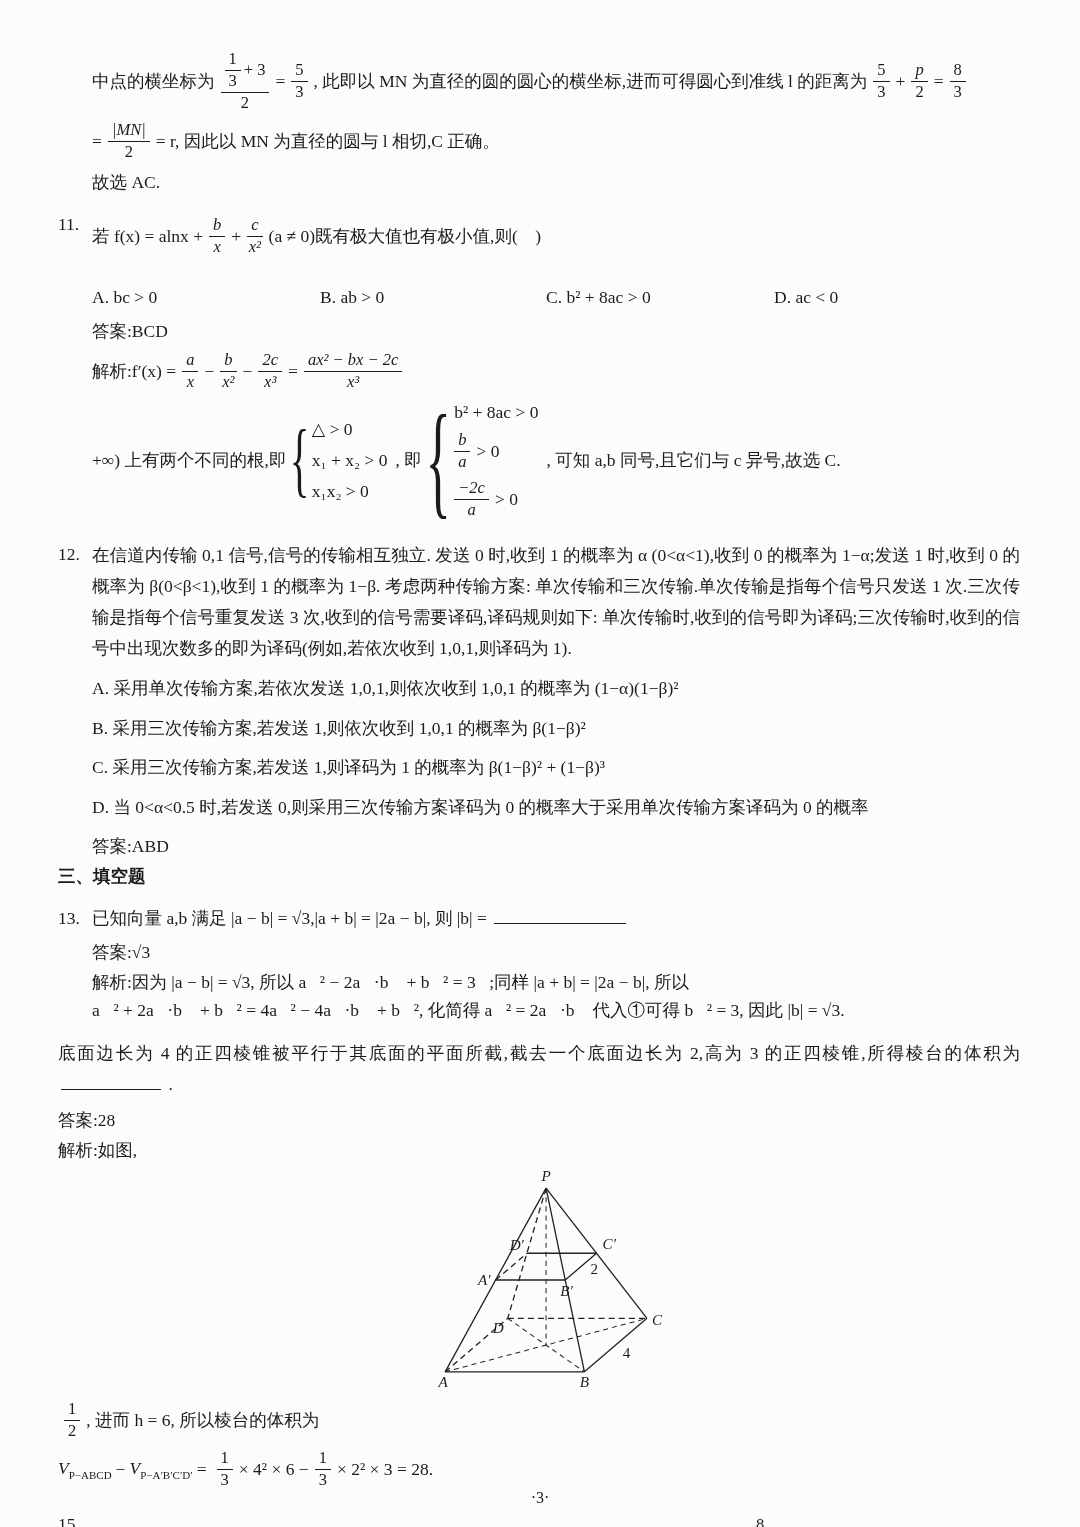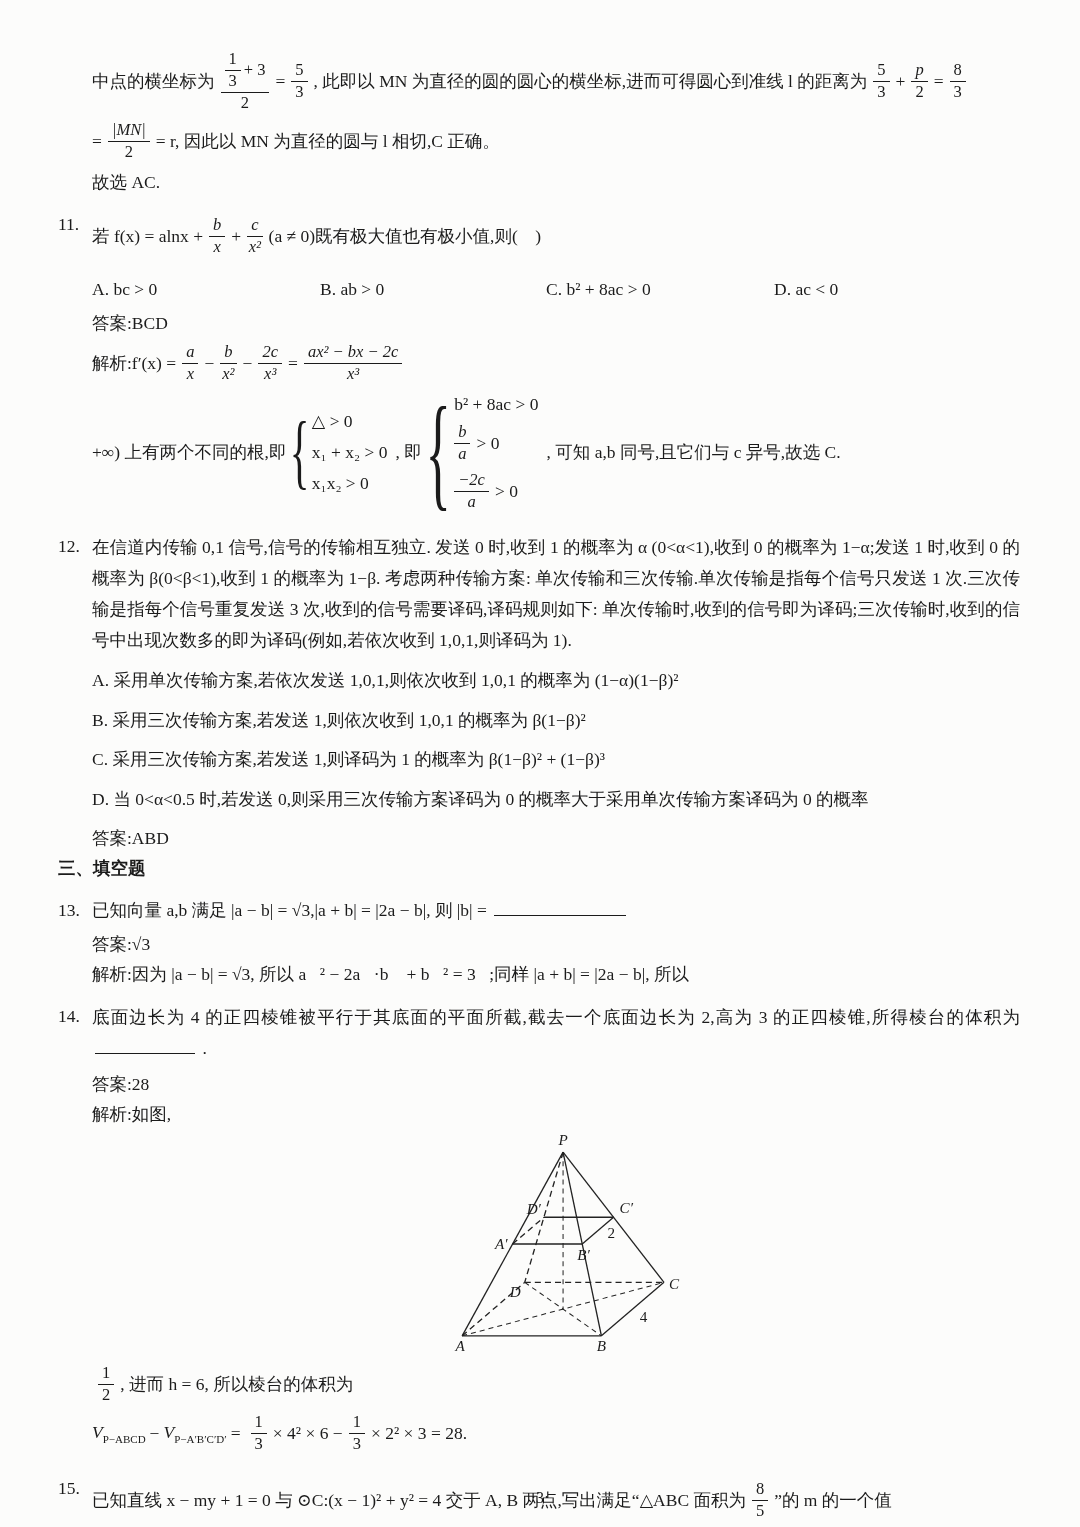--- a/index.html
+++ b/index.html
@@ -19,21 +19,21 @@
   .it { font-style:italic; }
   .frac { display:inline-flex; flex-direction:column; align-items:center; text-align:center;
           margin:2px 6px; line-height:1.15; font-size:16.5px; vertical-align:middle; }
   .frac > .num { border-bottom:1px solid #1b1b1b; padding:0 4px 1px; display:flex; align-items:center; justify-content:center; }
   .frac > .den { padding-top:1px; }
   .cases { display:inline-flex; align-items:center; margin:0 8px; }
   .brace { font-size:82px; line-height:0.9; display:inline-block; transform:scaleX(0.5); margin:0 -8px 0 -14px; font-weight:300; }
   .brace.tall { font-size:126px; transform:scaleX(0.42); margin:0 -14px 0 -22px; }
   .ccol { display:flex; flex-direction:column; align-items:flex-start; row-gap:3px; }
   .crow { display:flex; align-items:center; }
-  .opts4 { display:grid; grid-template-columns:228px 226px 228px auto; margin:16px 0 2px; }
+  .opts4 { display:grid; grid-template-columns:228px 226px 228px auto; margin:24px 0 2px; }
   .optline { margin:9px 0; line-height:1.75; }
   .para { margin:0; line-height:1.78; text-align:justify; }
   .ansline { margin:6px 0 2px; }
   .sechead { font-weight:bold; }
   .blank { display:inline-block; width:132px; border-bottom:1px solid #1b1b1b; height:1.05em; margin:0 3px; vertical-align:baseline; }
   .blank.short { width:100px; }
   .figwrap { display:flex; justify-content:center; margin:4px 0 8px; }
   .vblk { display:inline-block; white-space:nowrap; }
   sub { font-size:11px; }
   .pfoot { position:absolute; bottom:16px; left:0; width:100%; text-align:center; font-size:16px; }
@@ -187,25 +187,25 @@
 
   <section class="item">
     <div class="no">13.</div>
     <div class="body">
       <div>
         <span class="seg">已知向量 a,b 满足 |a − b| = √3,|a + b| = |2a − b|, 则 |b| =</span>
         <span class="blank"></span>
       </div>
       <div class="ansline">答案:√3</div>
       <div>解析:因为 |a − b| = √3, 所以 a⃗² − 2a⃗·b⃗ + b⃗² = 3①;同样 |a + b| = |2a − b|, 所以</div>
-    </div>
-  </section>
-
-  <section class="item">
-    <div class="no">14.</div>
+      <div>a⃗² + 2a⃗·b⃗ + b⃗² = 4a⃗² − 4a⃗·b⃗ + b⃗², 化简得 a⃗² = 2a⃗·b⃗ 代入①可得 b⃗² = 3, 因此 |b| = √3.</div>
+    </div>
+  </section>
+
+  <section class="item">
     <div class="body">
       <p class="para">
         <span class="seg">底面边长为 4 的正四棱锥被平行于其底面的平面所截,截去一个底面边长为 2,高为 3 的正四棱锥,所得棱台的体积</span><span class="seg">为</span><span class="blank short"></span><span class="seg"> .</span>
       </p>
       <div class="ansline">答案:28</div>
       <div>解析:如图,</div>
 
       <div class="figwrap">
         <svg width="256" height="222" viewBox="0 0 250 220">
           <g stroke="#222" stroke-width="1.3" fill="none">

